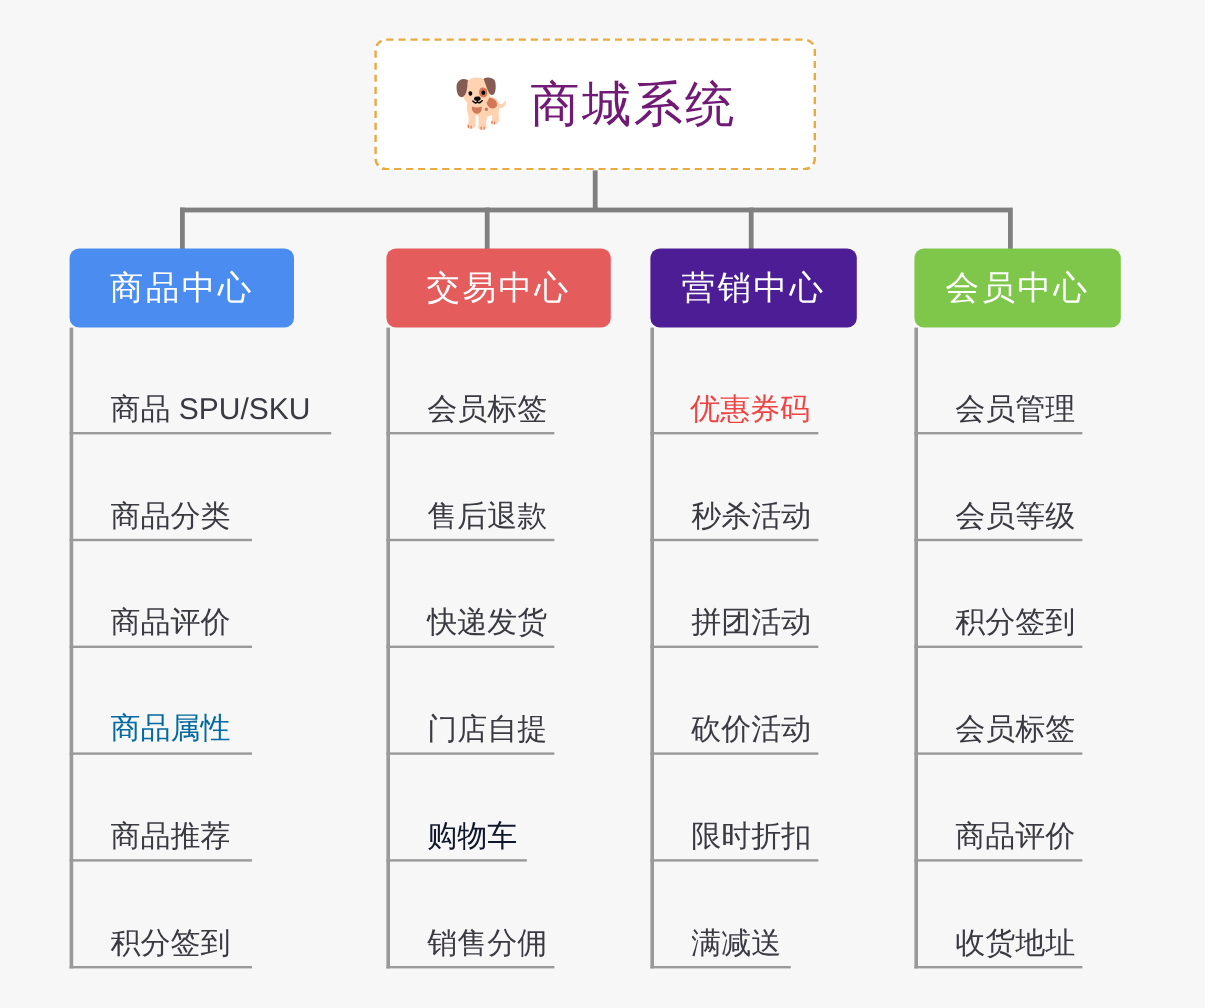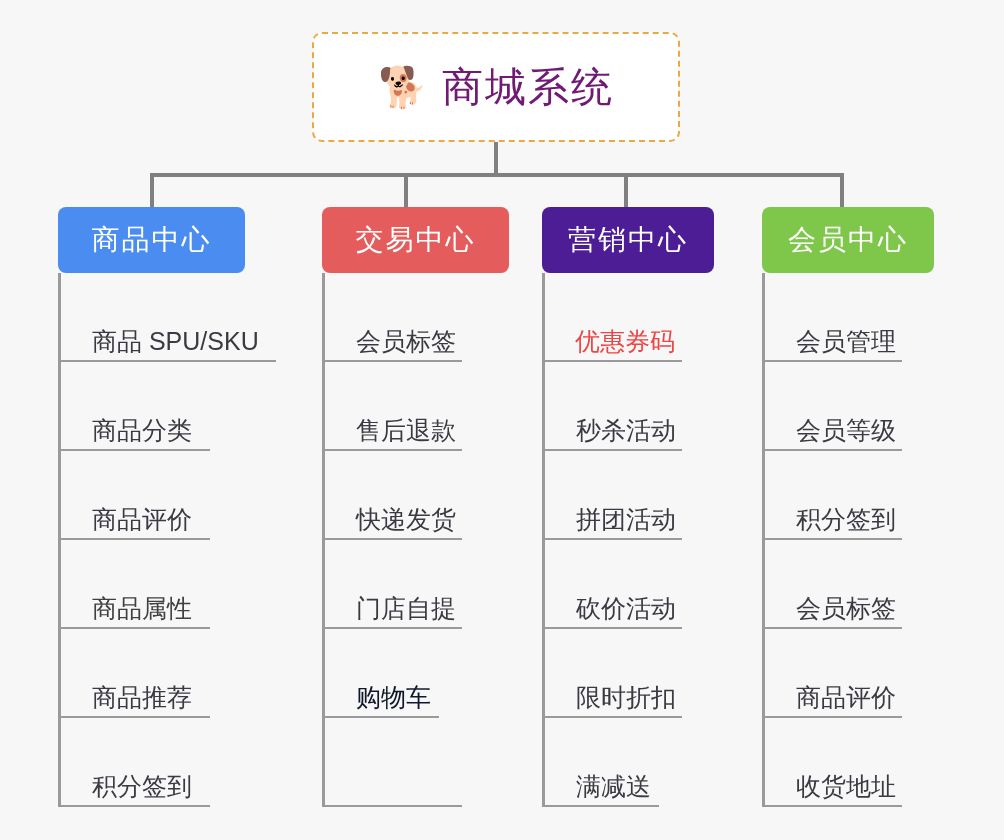--- a/index.html
+++ b/index.html
@@ -161,21 +161,21 @@
           </li>
           <li class="leaf-item">
             <span class="leaf-label" style="color: rgb(58, 58, 66);">商品分类</span>
             <div class="leaf-underline" style="background: rgb(154, 154, 154); width: 152px;"></div>
           </li>
           <li class="leaf-item">
             <span class="leaf-label" style="color: rgb(58, 58, 66); margin-top: 16px;">商品评价</span>
             <div class="leaf-underline" style="background: rgb(154, 154, 154); width: 152px;"></div>
           </li>
           <li class="leaf-item">
-            <span class="leaf-label" style="color: #404040;">商品属性</span>
+            <span class="leaf-label" style="color: #0369a1; font-family: Liberation Mono, monospace;">商品属性</span>
             <div class="leaf-underline" style="background: rgb(154, 154, 154); width: 152px;"></div>
           </li>
           <li class="leaf-item">
             <span class="leaf-label" style="color: rgb(58, 58, 66);">商品推荐</span>
             <div class="leaf-underline" style="background: rgb(154, 154, 154); width: 152px;"></div>
           </li>
           <li class="leaf-item">
             <span class="leaf-label" style="color: rgb(58, 58, 66);">积分签到</span>
             <div class="leaf-underline" style="background: rgb(154, 154, 154); width: 152px;"></div>
           </li>
@@ -199,20 +199,21 @@
           </li>
           <li class="leaf-item">
             <span class="leaf-label" style="color: rgb(58, 58, 66);">门店自提</span>
             <div class="leaf-underline" style="background: rgb(154, 154, 154); width: 140px;"></div>
           </li>
           <li class="leaf-item">
             <span class="leaf-label" style="color: #0f172a;">购物车</span>
             <div class="leaf-underline" style="background: rgb(154, 154, 154); width: 117px;"></div>
           </li>
           <li class="leaf-item">
+            <span class="leaf-label" style="color: rgb(58, 58, 66);">销售分佣</span>
             <div class="leaf-underline" style="background: rgb(154, 154, 154); width: 140px;"></div>
           </li>
         </ul>
       </div>
       <div class="column" style="left: 542px; width: 172px;">
         <div class="header-box" style="background: #4c1d95; width: 172px;">营销中心</div>
         <div class="spine" style="background: rgb(154, 154, 154); height: 534px;"></div>
         <ul class="leaf-list">
           <li class="leaf-item">
             <span class="leaf-label" style="color: #ef4444; padding-left: 33px;">优惠券码</span>

